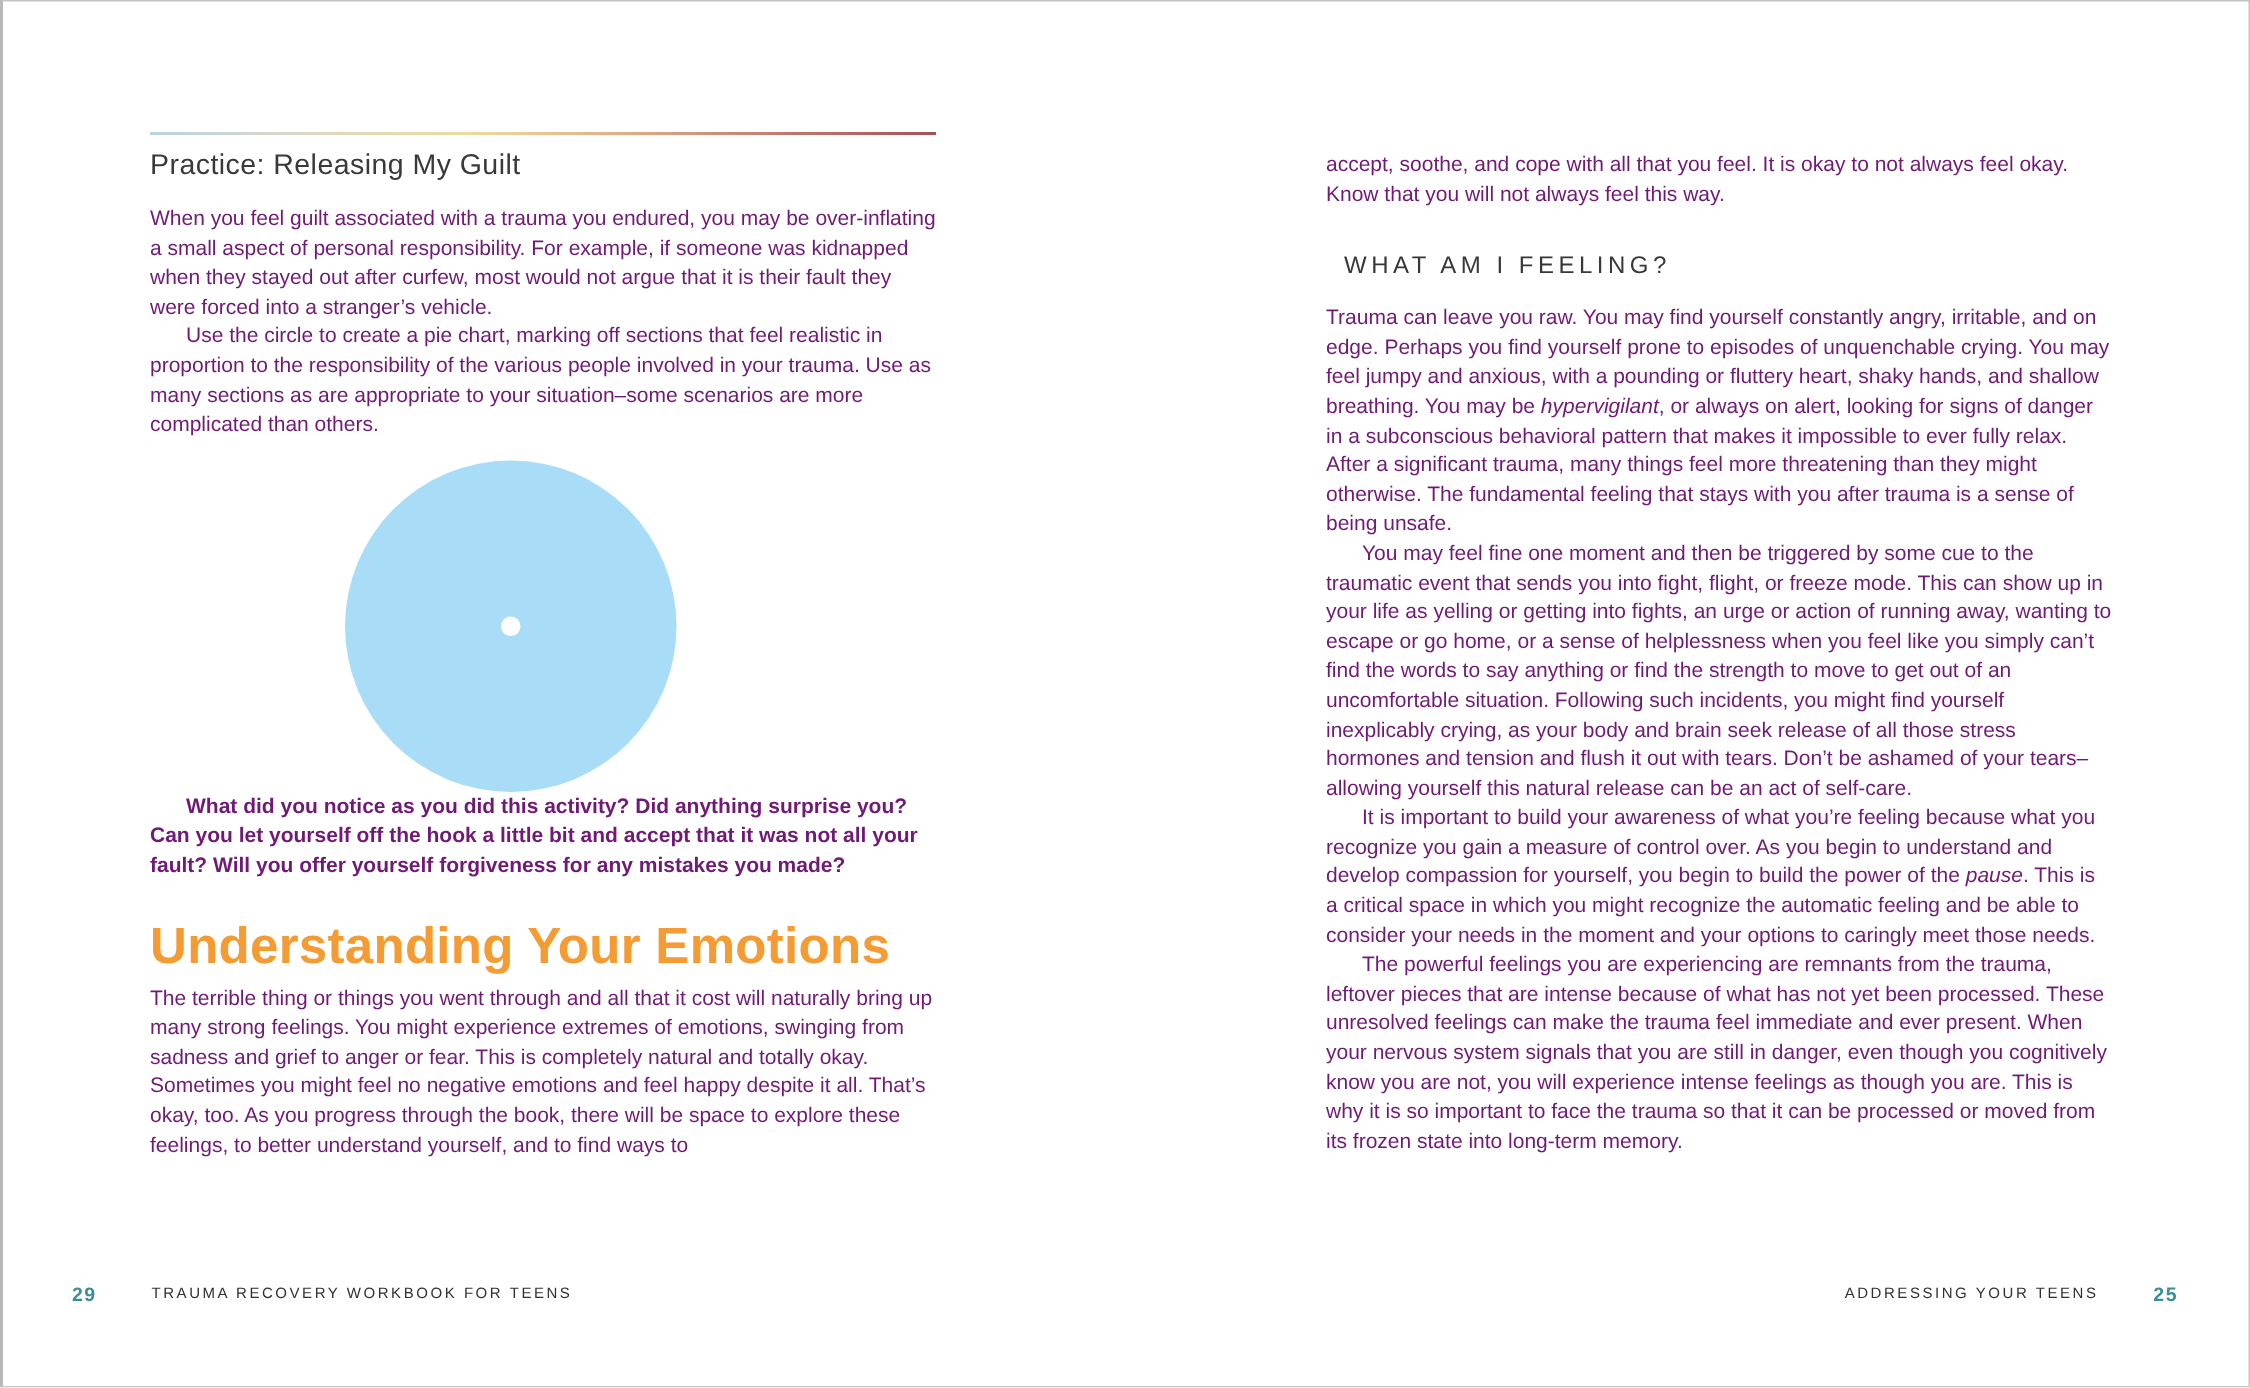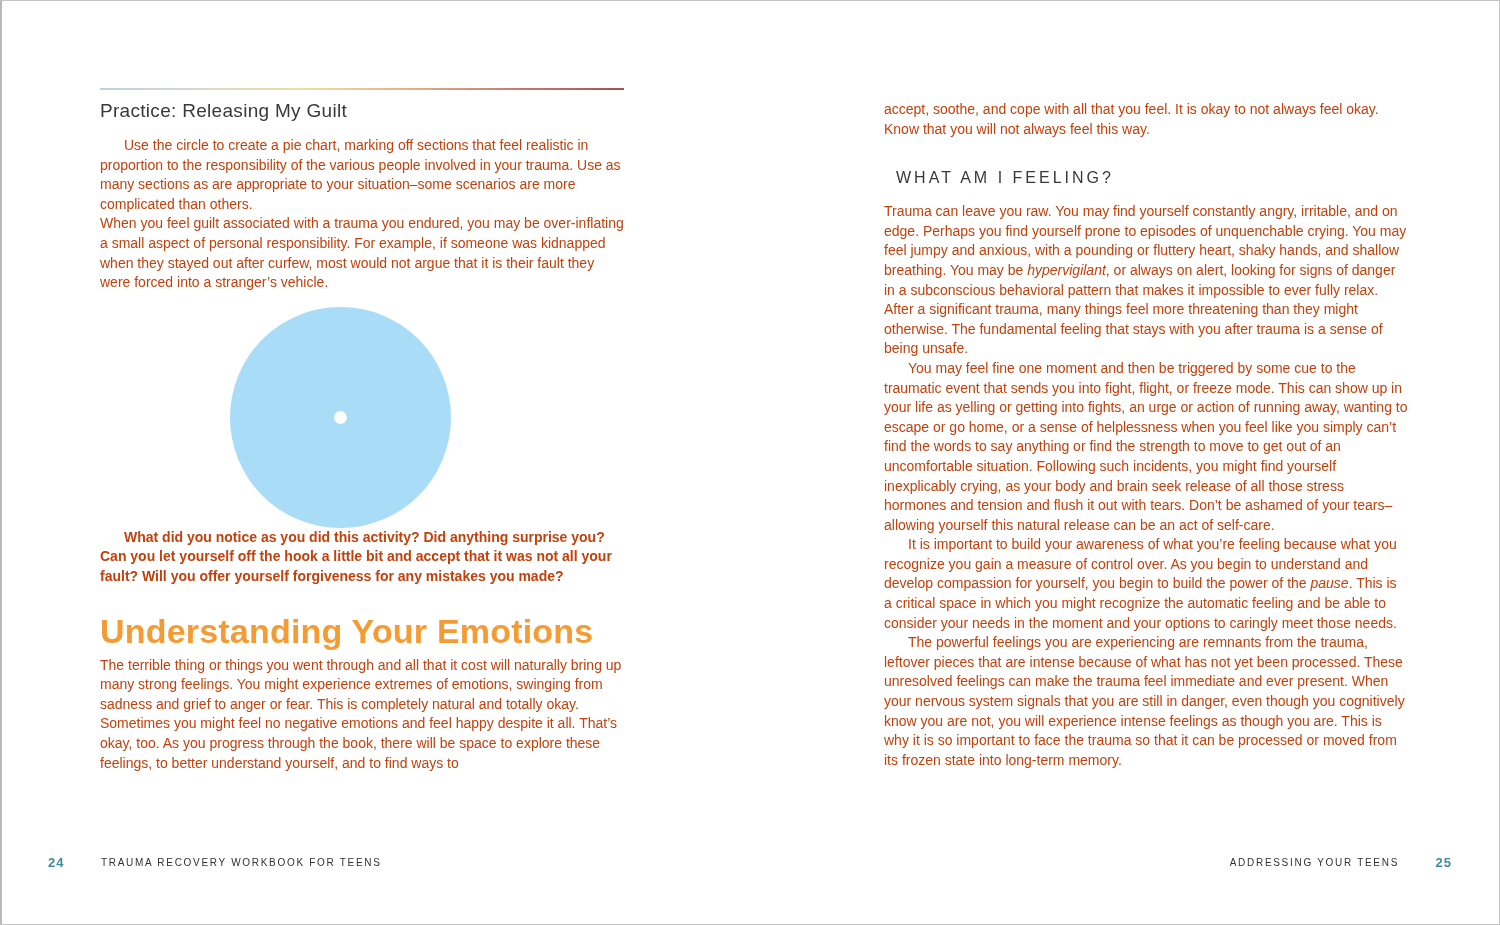--- a/index.html
+++ b/index.html
@@ -35,21 +35,21 @@
     font-weight: 400;
     color: #39393c;
     letter-spacing: 0.3px;
     margin: 0 0 13px 0;
     line-height: 24px;
   }
   p.body {
     margin: 0;
     font-size: 14px;
     line-height: 19.6px;
-    color: #c2410c;
+    color: #701a75;
   }
   p.indent { text-indent: 24px; }
   p.body em { font-style: italic; }
 
   .pie-circle {
     width: 221px;
     height: 221px;
     border-radius: 50%;
     background: var(--circle-blue, #a9ddf7);
     margin: 14px 0 0 130px;
@@ -107,22 +107,22 @@
   .footer-title.right { right: 100px; }
 </style>
 </head>
 <body>
 
 <div class="spread">
 
   <div class="page-col left">
     <div class="gradient-rule" style="background: linear-gradient(90deg, rgb(183, 212, 226), rgb(220, 216, 198), rgb(238, 220, 159), rgb(226, 174, 133), rgb(194, 122, 114), rgb(168, 80, 84));"></div>
     <h1 class="practice-heading">Practice: Releasing My Guilt</h1>
+    <p class="body">When you feel guilt associated with a trauma you endured, you may be over-inflating a small aspect of personal responsibility. For example, if someone was kidnapped when they stayed out after curfew, most would not argue that it is their fault they were forced into a stranger’s vehicle.</p>
     <p class="body indent">Use the circle to create a pie chart, marking off sections that feel realistic in proportion to the responsibility of the various people involved in your trauma. Use as many sections as are appropriate to your situation–some scenarios are more complicated than others.</p>
-    <p class="body">When you feel guilt associated with a trauma you endured, you may be over-inflating a small aspect of personal responsibility. For example, if someone was kidnapped when they stayed out after curfew, most would not argue that it is their fault they were forced into a stranger’s vehicle.</p>
 
     <div class="pie-circle">
       <div class="pie-center-dot"></div>
     </div>
 
     <p class="body indent reflect">What did you notice as you did this activity? Did anything surprise you? Can you let yourself off the hook a little bit and accept that it was not all your fault? Will you offer yourself forgiveness for any mistakes you made?</p>
 
     <h2 class="emotions-heading">Understanding Your Emotions</h2>
     <p class="body">The terrible thing or things you went through and all that it cost will naturally bring up many strong feelings. You might experience extremes of emotions, swinging from sadness and grief to anger or fear. This is completely natural and totally okay. Sometimes you might feel no negative emotions and feel happy despite it all. That’s okay, too. As you progress through the book, there will be space to explore these feelings, to better understand yourself, and to find ways to</p>
   </div>
@@ -131,18 +131,18 @@
     <p class="body">accept, soothe, and cope with all that you feel. It is okay to not always feel okay. Know that you will not always feel this way.</p>
 
     <h3 class="feeling-heading">WHAT AM I FEELING?</h3>
 
     <p class="body"><span>Trauma can leave you raw. You may find yourself constantly angry, irritable, and on edge. Perhaps you find yourself prone to episodes of unquenchable crying. You may feel jumpy and anxious, with a pounding or fluttery heart, shaky hands, and shallow breathing. You may be </span><em>hypervigilant</em><span>, or always on alert, looking for signs of danger in a subconscious behavioral pattern that makes it impossible to ever fully relax. After a significant trauma, many things feel more threatening than they might otherwise. The fundamental feeling that stays with you after trauma is a sense of being unsafe.</span></p>
     <p class="body indent"><span>You may feel fine one moment and then be triggered by some cue to the traumatic event that sends you into fight, flight, or freeze mode. This can show up in your life as yelling or getting into fights, an urge or action of running away, wanting to escape or go home, or a sense of helplessness when you feel like you simply can’t find the words to say anything or find the strength to move to get out of an uncomfortable situation. Following such incidents, you might find yourself inexplicably crying, as your body and brain seek release of all those stress hormones and tension and flush it out with tears. Don’t be ashamed of your tears–allowing yourself this natural release can be an act of self-care.</span></p>
     <p class="body indent"><span>It is important to build your awareness of what you’re feeling because what you recognize you gain a measure of control over. As you begin to understand and develop compassion for yourself, you begin to build the power of the </span><em>pause</em><span>. This is a critical space in which you might recognize the automatic feeling and be able to consider your needs in the moment and your options to caringly meet those needs.</span></p>
     <p class="body indent"><span>The powerful feelings you are experiencing are remnants from the trauma, leftover pieces that are intense because of what has not yet been processed. These unresolved feelings can make the trauma feel immediate and ever present. When your nervous system signals that you are still in danger, even though you cognitively know you are not, you will experience intense feelings as though you are. This is why it is so important to face the trauma so that it can be processed or moved from its frozen state into long-term memory.</span></p>
   </div>
 
-  <span class="footer-pagenum left">24</span>
+  <span class="footer-pagenum left">29</span>
   <span class="footer-title left">TRAUMA RECOVERY WORKBOOK FOR TEENS</span>
   <span class="footer-title right">ADDRESSING YOUR TEENS</span>
   <span class="footer-pagenum right">25</span>
 
 </div>
 
 </body></html>

